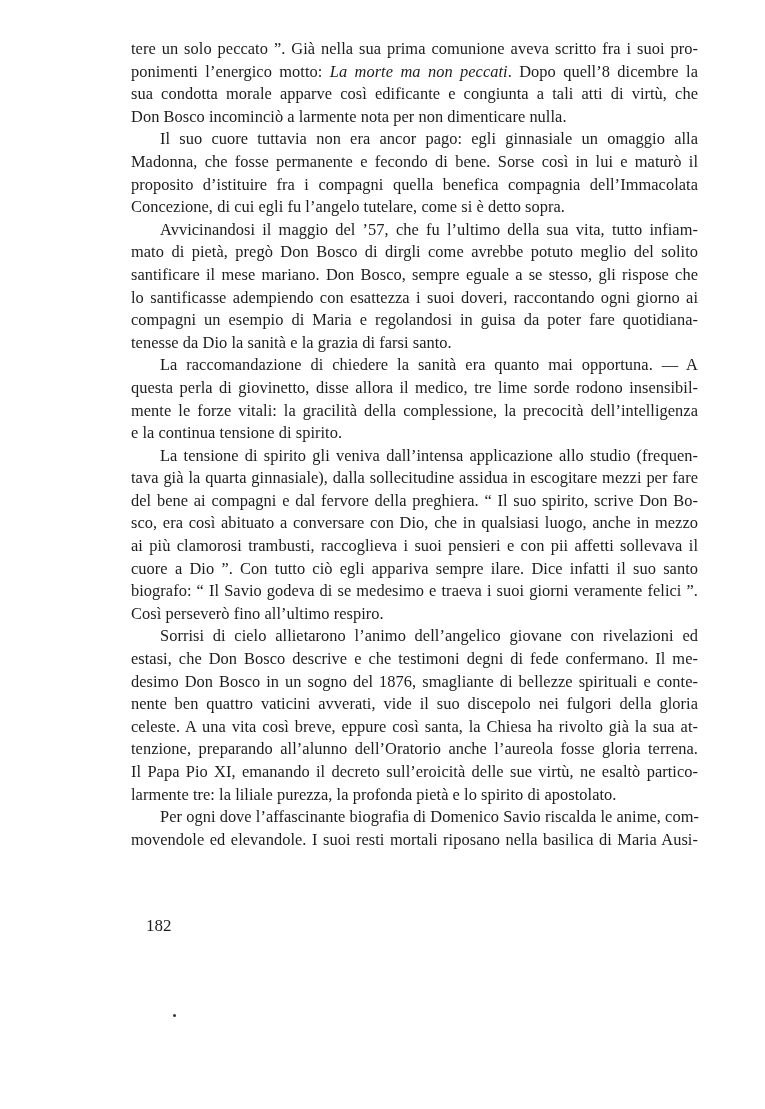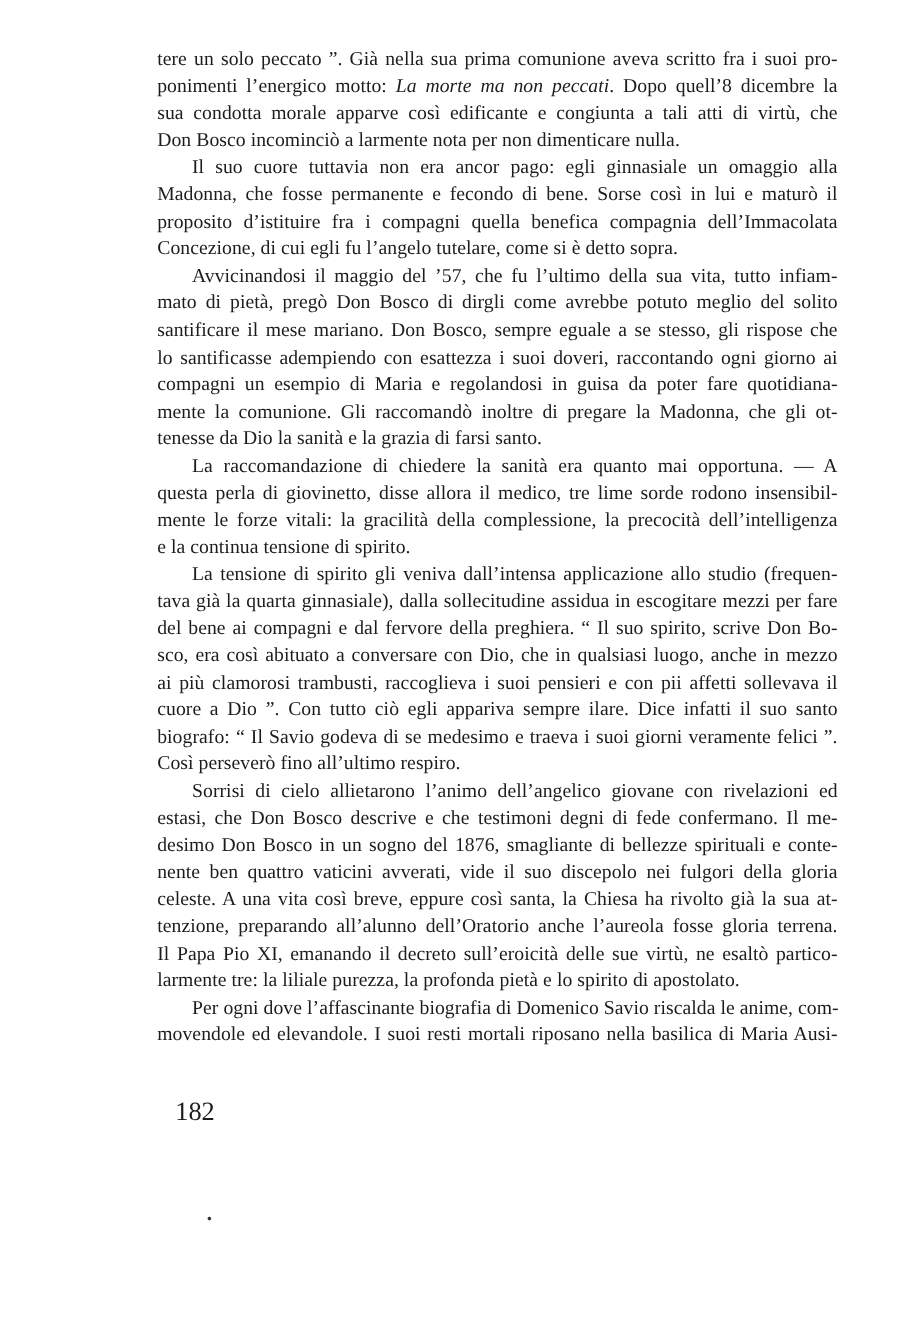--- a/index.html
+++ b/index.html
@@ -44,21 +44,21 @@
     .line.indent {
       padding-left: 29px;
     }
     .line .it {
       font-style: italic;
     }
     .page-number {
       position: absolute;
       left: 146px;
       top: 914px;
-      font-size: 22px;
+      font-size: 17px;
       line-height: 24px;
       color: #1c1c1c;
     }
     .scan-mark {
       position: absolute;
       left: 173px;
       top: 1014px;
       width: 3px;
       height: 3px;
       background: #333;
@@ -84,21 +84,20 @@
       <span class="line">proposito d’istituire fra i compagni quella benefica compagnia dell’Immacolata</span>
       <span class="line last">Concezione, di cui egli fu l’angelo tutelare, come si è detto sopra.</span>
     </div>
 
     <div>
       <span class="line indent">Avvicinandosi il maggio del ’57, che fu l’ultimo della sua vita, tutto infiam-</span>
       <span class="line">mato di pietà, pregò Don Bosco di dirgli come avrebbe potuto meglio del solito</span>
       <span class="line">santificare il mese mariano. Don Bosco, sempre eguale a se stesso, gli rispose che</span>
       <span class="line">lo santificasse adempiendo con esattezza i suoi doveri, raccontando ogni giorno ai</span>
       <span class="line">compagni un esempio di Maria e regolandosi in guisa da poter fare quotidiana-</span>
-      <span class="line">mente la comunione. Gli raccomandò inoltre di pregare la Madonna, che gli ot-</span>
       <span class="line last">tenesse da Dio la sanità e la grazia di farsi santo.</span>
     </div>
 
     <div>
       <span class="line indent">La raccomandazione di chiedere la sanità era quanto mai opportuna. — A</span>
       <span class="line">questa perla di giovinetto, disse allora il medico, tre lime sorde rodono insensibil-</span>
       <span class="line">mente le forze vitali: la gracilità della complessione, la precocità dell’intelligenza</span>
       <span class="line last">e la continua tensione di spirito.</span>
     </div>
 

